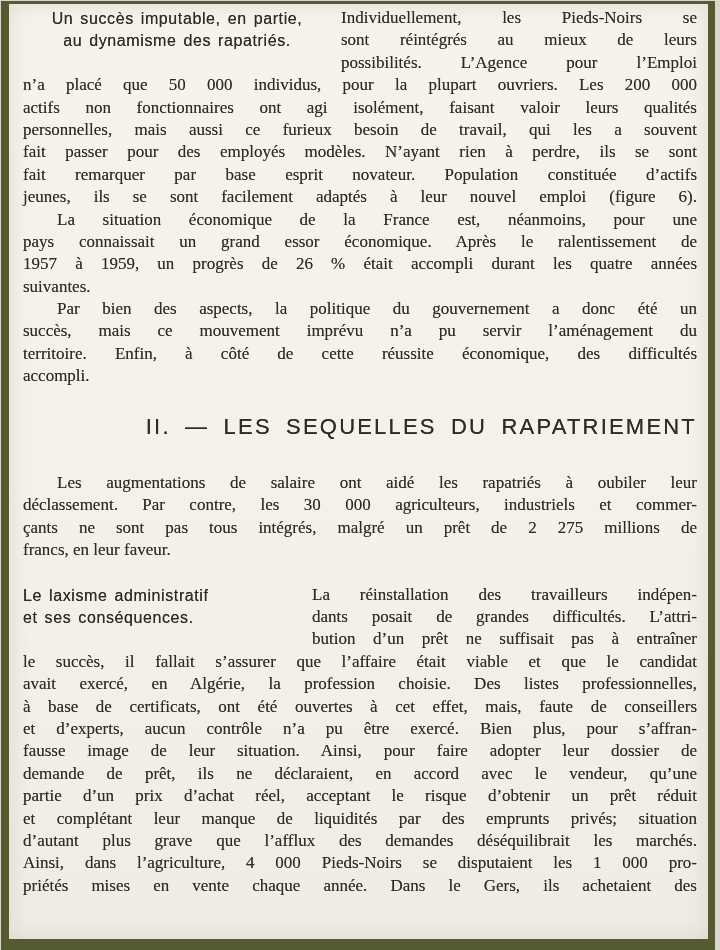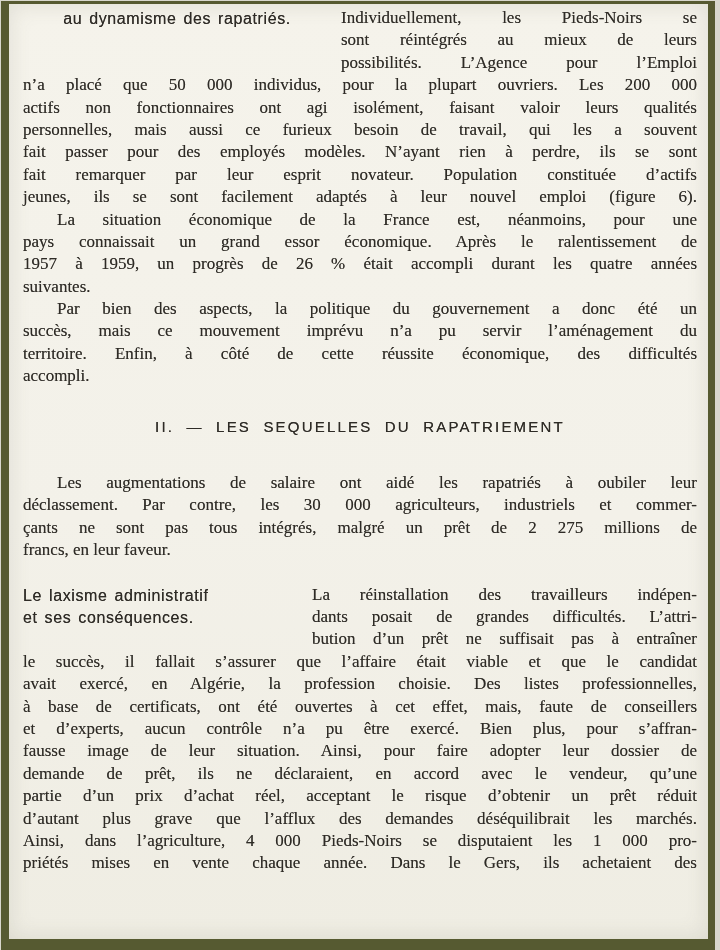--- a/index.html
+++ b/index.html
@@ -47,53 +47,54 @@
     text-align:center;
     text-shadow:0 0 .45px rgba(46,43,38,.8);
     padding-top:1px;
   }
   .note-a{width:318px;height:66px;}
   .note-a .note-box{width:308px;}
   .note-b{width:289px;height:66px;text-align:left;}
   .note-b .note-box{width:232px;text-align:left;}
   .section-heading{
     font-family:"Liberation Sans","DejaVu Sans",sans-serif;
-    font-size:15px;
+    font-size:22px;
     letter-spacing:2.2px;
     word-spacing:6px;
-    text-align:center;
+    text-align:right;
     margin-top:28px;
     margin-bottom:34px;
     text-shadow:0 0 .45px rgba(46,43,38,.8);
   }
   .block-b{margin-top:22px;}
   .clearfix::after{content:"";display:table;clear:both;}
 </style>
 </head>
 <body>
 
 <div class="scan">
   <div class="frame">
     <div class="page">
       <div class="content">
 
         <div class="clearfix">
           <div class="note note-a">
             <div class="note-box">
+              <div>Un succès imputable, en partie,</div>
               <div>au dynamisme des rapatriés.</div>
             </div>
           </div>
           <div class="ln">Individuellement, les Pieds-Noirs se</div>
           <div class="ln">sont réintégrés au mieux de leurs</div>
           <div class="ln">possibilités. L’Agence pour l’Emploi</div>
           <div class="ln">n’a placé que 50 000 individus, pour la plupart ouvriers. Les 200 000</div>
           <div class="ln">actifs non fonctionnaires ont agi isolément, faisant valoir leurs qualités</div>
           <div class="ln">personnelles, mais aussi ce furieux besoin de travail, qui les a souvent</div>
           <div class="ln">fait passer pour des employés modèles. N’ayant rien à perdre, ils se sont</div>
-          <div class="ln">fait remarquer par leur esprit novateur. Population constituée d’actifs</div>
+          <div class="ln">fait remarquer par base esprit novateur. Population constituée d’actifs</div>
           <div class="ln">jeunes, ils se sont facilement adaptés à leur nouvel emploi (figure 6).</div>
         </div>
 
         <div>
           <div class="ln indent">La situation économique de la France est, néanmoins, pour une</div>
           <div class="ln">pays connaissait un grand essor économique. Après le ralentissement de</div>
           <div class="ln">1957 à 1959, un progrès de 26 % était accompli durant les quatre années</div>
           <div class="ln endline">suivantes.</div>
         </div>
 
@@ -123,20 +124,21 @@
           <div class="ln">La réinstallation des travailleurs indépen-</div>
           <div class="ln">dants posait de grandes difficultés. L’attri-</div>
           <div class="ln">bution d’un prêt ne suffisait pas à entraîner</div>
           <div class="ln">le succès, il fallait s’assurer que l’affaire était viable et que le candidat</div>
           <div class="ln">avait exercé, en Algérie, la profession choisie. Des listes professionnelles,</div>
           <div class="ln">à base de certificats, ont été ouvertes à cet effet, mais, faute de conseillers</div>
           <div class="ln">et d’experts, aucun contrôle n’a pu être exercé. Bien plus, pour s’affran-</div>
           <div class="ln">fausse image de leur situation. Ainsi, pour faire adopter leur dossier de</div>
           <div class="ln">demande de prêt, ils ne déclaraient, en accord avec le vendeur, qu’une</div>
           <div class="ln">partie d’un prix d’achat réel, acceptant le risque d’obtenir un prêt réduit</div>
+          <div class="ln">et complétant leur manque de liquidités par des emprunts privés; situation</div>
           <div class="ln">d’autant plus grave que l’afflux des demandes déséquilibrait les marchés.</div>
           <div class="ln">Ainsi, dans l’agriculture, 4 000 Pieds-Noirs se disputaient les 1 000 pro-</div>
           <div class="ln">priétés mises en vente chaque année. Dans le Gers, ils achetaient des</div>
         </div>
 
       </div>
     </div>
   </div>
 </div>
 

